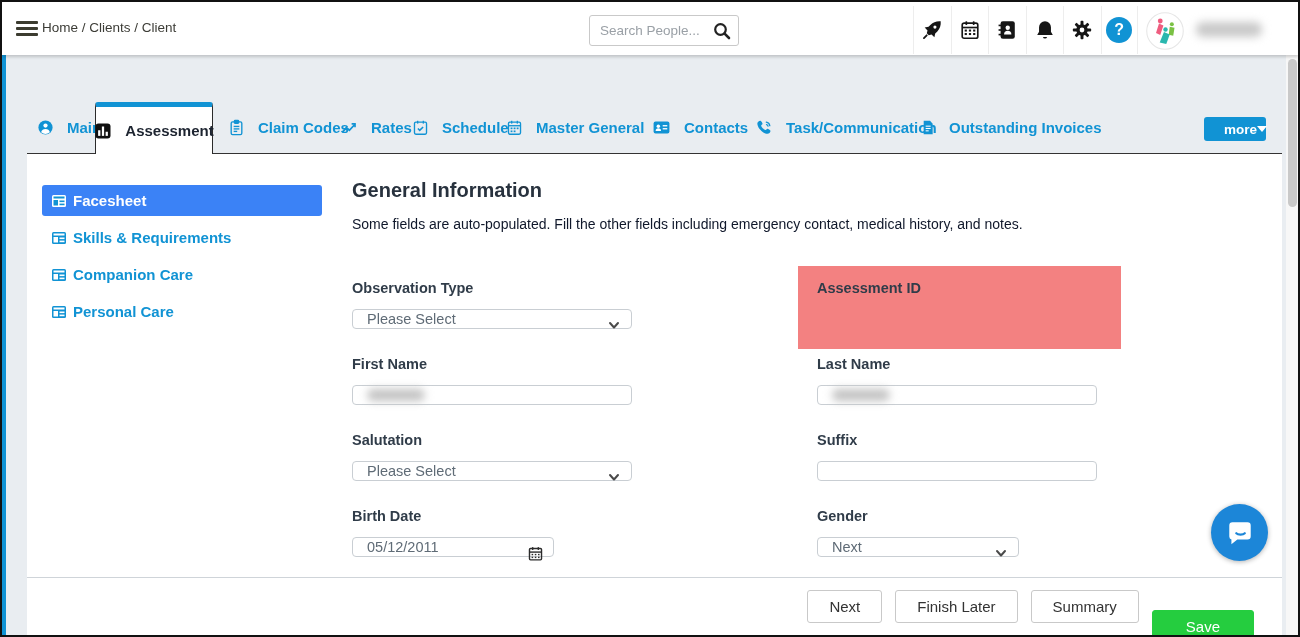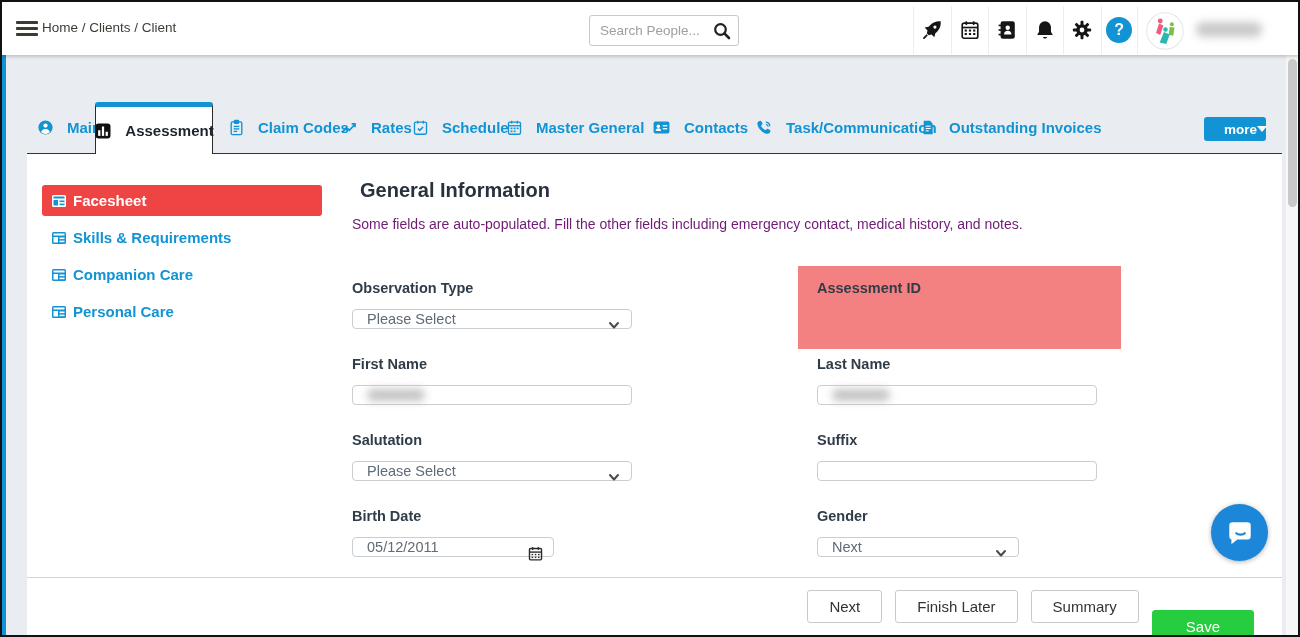--- a/index.html
+++ b/index.html
@@ -56,25 +56,25 @@
 
   
   .card { position:absolute; left:25px; top:151px; right:16px; bottom:0; background:#fff;
           border-top:1px solid #333; z-index:2; }
 
   
   .sidenav { position:absolute; left:15px; top:31px; width:280px; }
   .sideitem { height:31px; display:flex; align-items:center; gap:7px; padding:0 10px;
               margin-bottom:6px; color:#1193d4; font-size:15px; font-weight:bold;
               border-radius:3px; cursor:pointer; }
-  .sideitem.active { background:#ef4444; color:#fff; }
-
-  
-  .ftitle { position:absolute; left:325px; top:25px; font-size:20px; font-weight:bold; color:#28323e;margin-left:8px; }
-  .fsub { position:absolute; left:325px; top:62px; font-size:14px; color:#701a75; }
+  .sideitem.active { background:#3b82f6; color:#fff; }
+
+  
+  .ftitle { position:absolute; left:325px; top:25px; font-size:20px; font-weight:bold; color:#28323e; }
+  .fsub { position:absolute; left:325px; top:62px; font-size:14px; color:#0f172a; }
   .field { position:absolute; width:280px; }
   .field .flabel { font-size:14.5px; font-weight:bold; color:#303c49; line-height:18px; }
   .ibox { position:relative; margin-top:12px; width:280px; height:20px; border:1px solid #c9ced3;
           border-radius:4px; background:#fff; display:flex; align-items:center; padding:0 14px;
           font-size:14.5px; color:#5f6b76; cursor:pointer; }
   .ibox.narrow { width:202px; }
   .ibox .rightico { position:absolute; right:9px; top:7px; }
   .highlight { position:absolute; left:771px; top:112px; width:323px; height:83px;
                background:#f38181; z-index:1; }
   .field.hl { z-index:2; }

